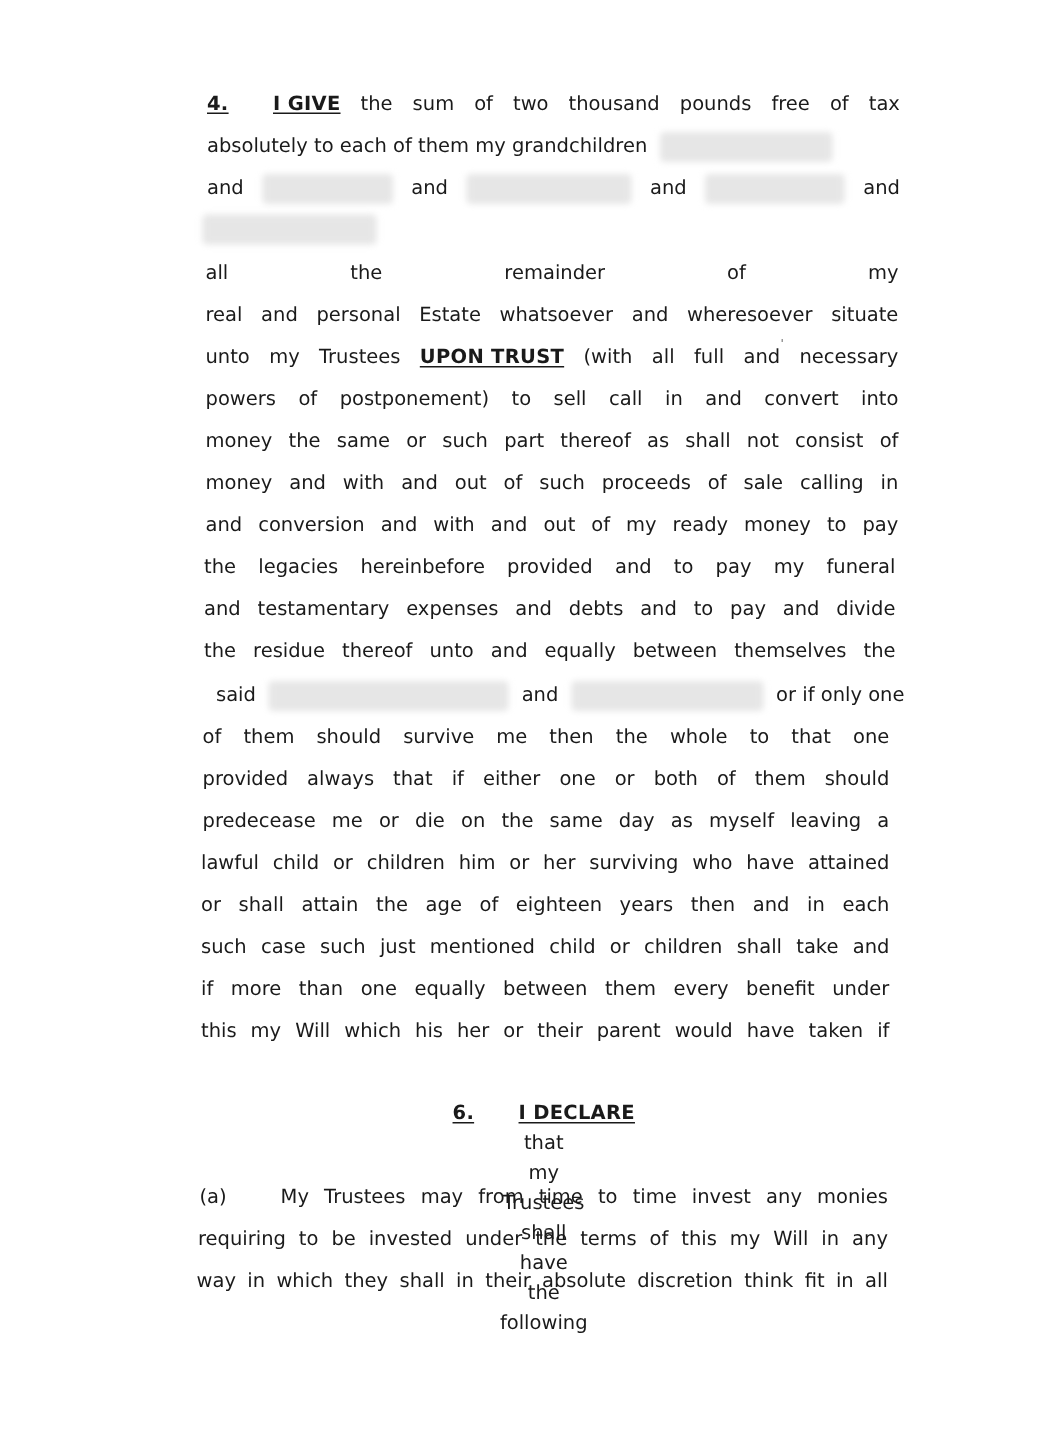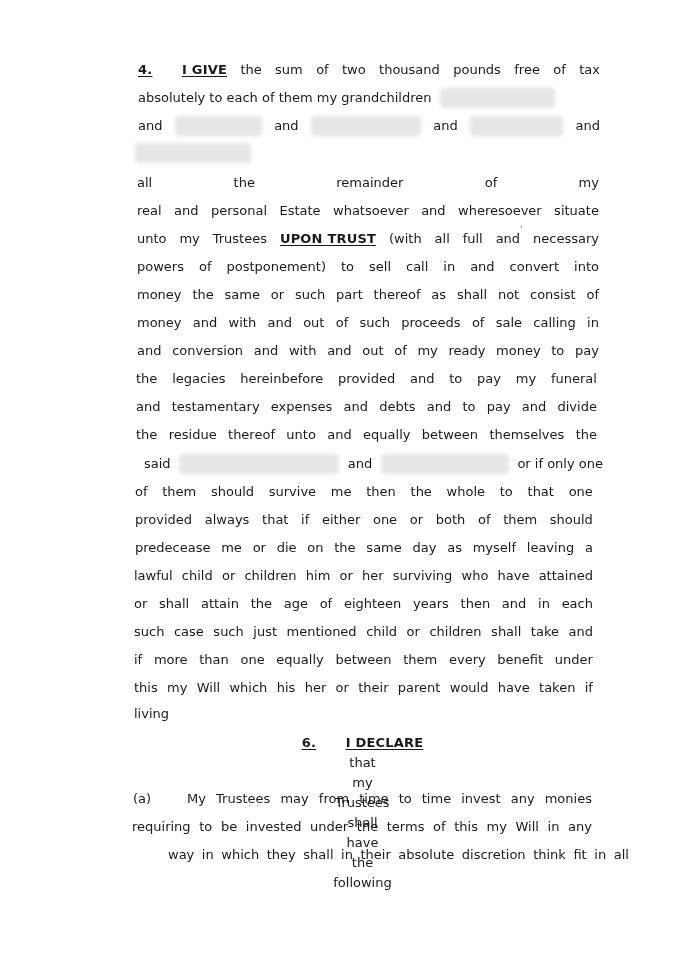--- a/index.html
+++ b/index.html
@@ -285,23 +285,20 @@
         <span class="w">or</span>
         <span class="w">their</span>
         <span class="w">parent</span>
         <span class="w">would</span>
         <span class="w">have</span>
         <span class="w">taken</span>
         <span class="w">if</span>
       </div>
     </div>
 
-  <div class="line left" style="left:134px; top:704px; width:459px;">
-    <span>living</span>
-  </div>
 
   <div class="line" style="left:133px; top:733px; width:459px;flex-direction:column;" id="c6l1">
     <span>
       <span class="b num">6.</span><span class="b">I DECLARE</span>
     </span>
   <span class="w">that</span>
       <span class="w">my</span>
       <span class="w">Trustees</span>
       <span class="w">shall</span>
       <span class="w">have</span>
@@ -329,21 +326,21 @@
       <span class="w">under</span>
       <span class="w">the</span>
       <span class="w">terms</span>
       <span class="w">of</span>
       <span class="w">this</span>
       <span class="w">my</span>
       <span class="w">Will</span>
       <span class="w">in</span>
       <span class="w">any</span>
     </div>
-  <div class="line" style="left:131px; top:845px; width:461px;margin-left:37px;" id="c6a3">
+  <div class="line" style="left:131px; top:845px; width:461px;" id="c6a3">
       <span class="w">way</span>
       <span class="w">in</span>
       <span class="w">which</span>
       <span class="w">they</span>
       <span class="w">shall</span>
       <span class="w">in</span>
       <span class="w">their</span>
       <span class="w">absolute</span>
       <span class="w">discretion</span>
       <span class="w">think</span>

